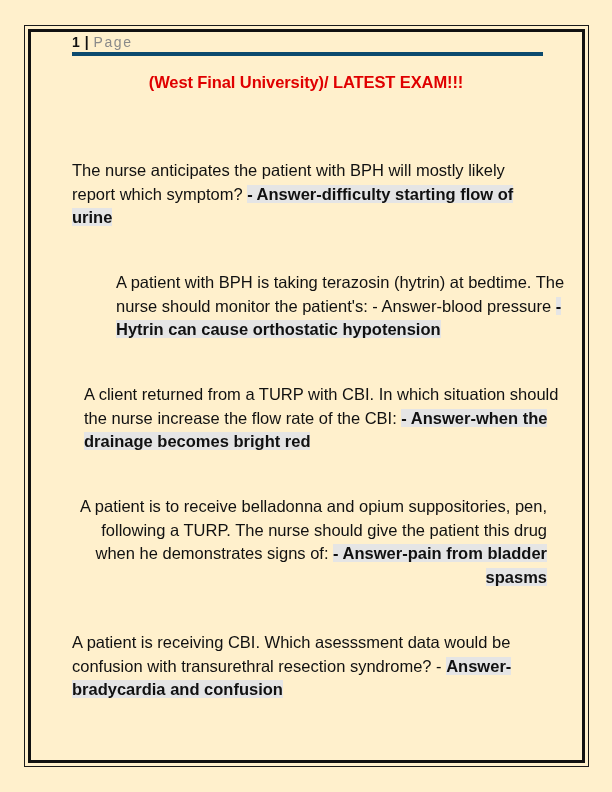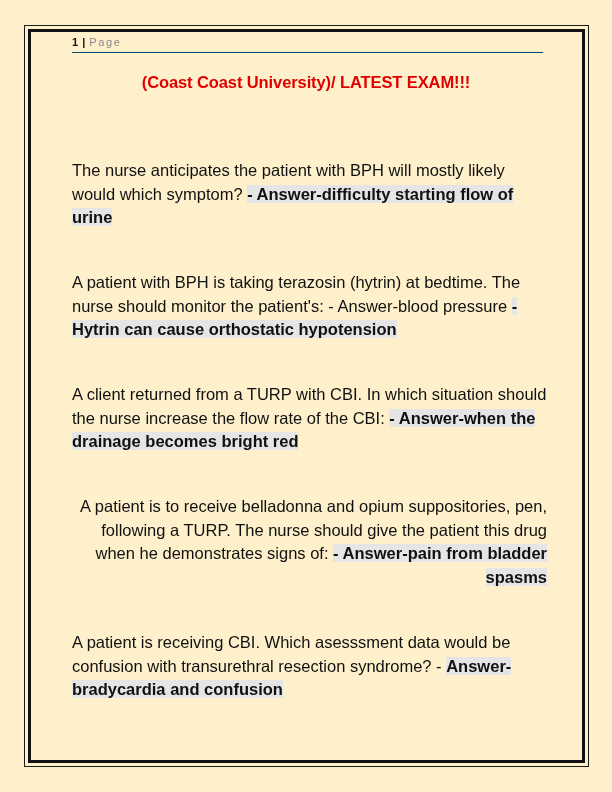--- a/index.html
+++ b/index.html
@@ -31,23 +31,23 @@
       height: 734px;
       border: 3px solid #111;
       box-sizing: border-box;
     }
     .header {
       position: absolute;
       left: 72px;
       top: 37px;
       width: 471px;
       height: 15px;
-      border-bottom: 1px solid #0c4a6e;
+      border-bottom: 4px solid #0c4a6e;
       font-family: "Liberation Sans", sans-serif;
-      font-size: 11px;
+      font-size: 14px;
       line-height: 11px;
     }
     .header .page-num {
       font-weight: bold;
       color: #111;
     }
     .header .sep {
       font-weight: bold;
       color: #111;
       margin: 0 1px;
@@ -87,32 +87,32 @@
 <div class="page-border-outer"></div>
 <div class="page-border-inner"></div>
 
 <div class="header">
   <span class="page-num">1</span>
   <span class="sep">|</span>
   <span class="page-word">Page</span>
 </div>
 
 <div class="title">
-  <div>(Coast Coast University)/ LATEST EXAM!!!</div>
+  <div>(West Final University)/ LATEST EXAM!!!</div>
 </div>
 
 <div class="qa" style="top:159px;">
-  <span>The nurse anticipates the patient with BPH will mostly likely would which symptom? </span><span></span><span class="hl">- Answer-difficulty starting flow of urine</span>
+  <span>The nurse anticipates the patient with BPH will mostly likely report which symptom? </span><span></span><span class="hl">- Answer-difficulty starting flow of urine</span>
 </div>
 
-<div class="qa" style="top:271px;">
+<div class="qa" style="top:271px;margin-left:44px;">
   <span>A patient with BPH is taking terazosin (hytrin) at bedtime. The nurse should monitor the patient's: </span><span>- Answer-blood pressure </span><span class="hl">- Hytrin can cause orthostatic hypotension</span>
 </div>
 
-<div class="qa" style="top:383px;">
+<div class="qa" style="top:383px;margin-left:12px;">
   <span>A client returned from a TURP with CBI. In which situation should the nurse increase the flow rate of the CBI: </span><span></span><span class="hl">- Answer-when the drainage becomes bright red</span>
 </div>
 
 <div class="qa" style="top:495px;text-align:right;">
   <span>A patient is to receive belladonna and opium suppositories, pen, following a TURP. The nurse should give the patient this drug when he demonstrates signs of: </span><span></span><span class="hl">- Answer-pain from bladder spasms</span>
 </div>
 
 <div class="qa" style="top:631px;">
   <span>A patient is receiving CBI. Which asesssment data would be confusion with transurethral resection syndrome? </span><span>- </span><span class="hl">Answer-bradycardia and confusion</span>
 </div>

